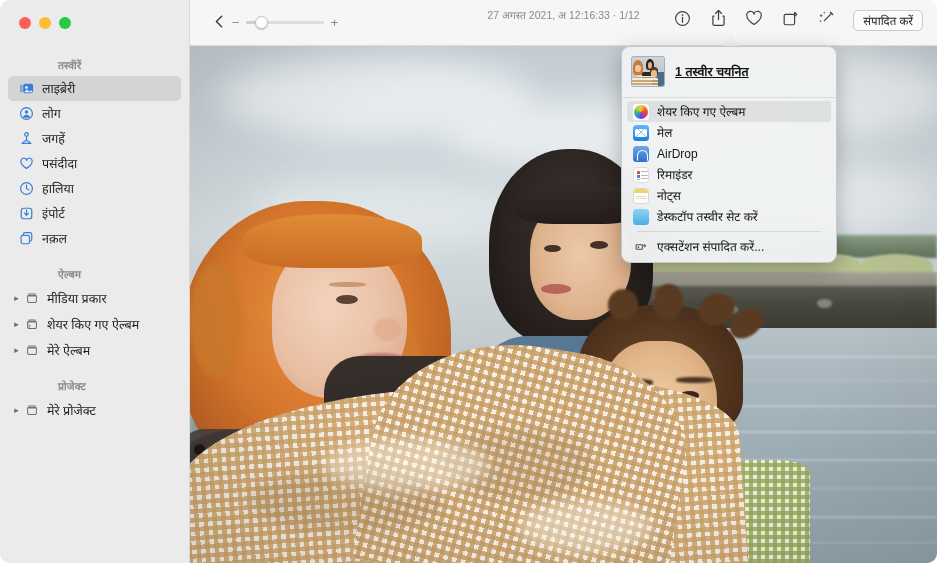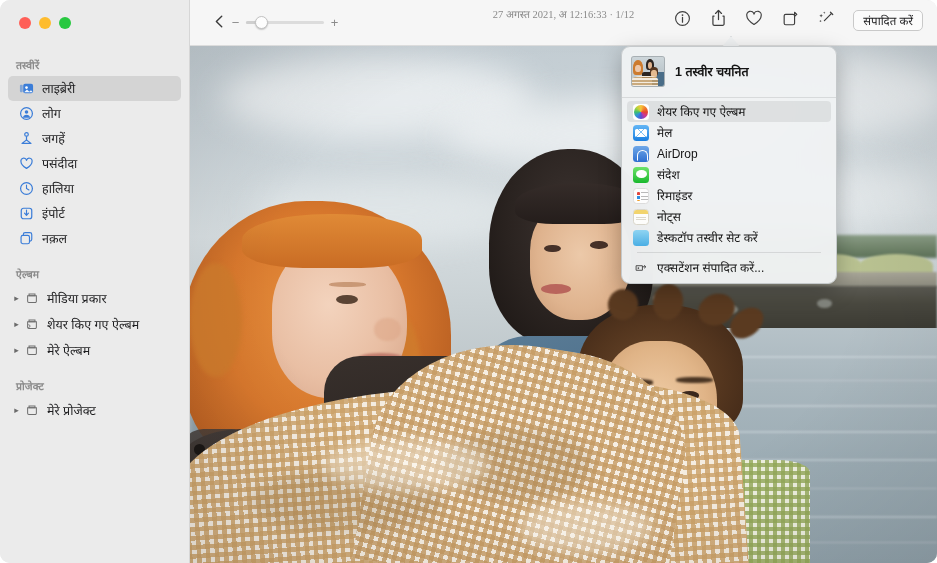--- a/index.html
+++ b/index.html
@@ -14,21 +14,21 @@
     background:#ebebeb; border-right:1px solid #d6d6d6; }
 
   .traffic{ position:absolute; left:19px; top:17px; display:flex; gap:8px; }
   .light{ width:12px; height:12px; border-radius:50%; }
   .light.red{ background:#ff5f57; }
   .light.yellow{ background:#febc2e; }
   .light.green{ background:#28c840; }
 
   .sb-scroll{ position:absolute; top:52px; left:0; right:0; bottom:0; }
   .sb-header{ font-size:10.5px; color:#8b8b8b; font-weight:600;
-    padding:6px 0 4px 16px; letter-spacing:.1px; }
+    padding:6px 0 4px 16px; letter-spacing:.1px;margin-left:42px; }
   .sb-item{ display:flex; align-items:center; height:25px; margin:0 8px;
     padding-left:10px; border-radius:5px; font-size:12.5px; color:#1d1d1f; }
   .sb-item.selected{ background:#d4d4d4; }
   .sb-ico{ width:17px; height:17px; margin-right:7px; flex:0 0 17px;
     display:flex; align-items:center; justify-content:center; }
   .sb-ico svg{ display:block; }
   .sb-label{ white-space:nowrap; }
 
   .sb-group{ display:flex; align-items:center; height:26px; margin:0 8px;
     padding-left:2px; font-size:12.5px; color:#1d1d1f; }
@@ -52,21 +52,21 @@
     border-radius:2px; }
   .zfill{ position:absolute; left:0; top:0; height:3px; width:18%;
     background:#cfcfcf; border-radius:2px; }
   .zknob{ position:absolute; top:-5px; left:12%; width:13px; height:13px;
     background:#fdfdfd; border:1px solid #c2c2c2; border-radius:50%;
     box-shadow:0 1px 1.5px rgba(0,0,0,.2); }
 
   .title-block{ position:absolute; left:0; right:0; top:7px; text-align:center;
     pointer-events:none; }
   .title{ font-size:12.5px; font-weight:600; color:#1d1d1f; line-height:15px; }
-  .subtitle{ font-size:10.5px; color:#8a8a8a; line-height:14px; margin-top:1px;font-family:Liberation Serif, serif; }
+  .subtitle{ font-size:10.5px; color:#8a8a8a; line-height:14px; margin-top:1px; }
 
   .tools{ position:absolute; right:14px; top:9px; display:flex;
     align-items:center; gap:14px; }
   .tbtn{ width:22px; height:22px; display:flex; align-items:center;
     justify-content:center; color:#3f3f3f; }
   .edit-btn{ height:21px; padding:0 9px; border:1px solid #c9c9c9;
     border-radius:5px; background:#fbfbfb; font-size:11.5px; color:#1d1d1f;
     display:flex; align-items:center; margin-left:2px; }
 
   
@@ -236,21 +236,21 @@
   .th-f3{ position:absolute; left:60%; top:46%; width:17%; height:25%;
     background:#e5bb90; border-radius:44%; }
   .th-body{ position:absolute; left:30%; top:50%; width:34%; height:30%;
     background:#2b2522; border-radius:20% 12% 0 0; }
   .th-blue{ position:absolute; left:62%; top:52%; width:38%; height:48%;
     background:#4a6d88; }
   .th-blanket{ position:absolute; left:-4%; top:66%; width:86%; height:40%;
     background:repeating-linear-gradient(0deg,rgba(203,161,104,.8) 0 1.6px,#f4ece0 1.6px 3.2px);
     border-radius:40% 30% 0 0; }
   .pop-head-txt{ font-size:12.5px; font-weight:700; color:#141414;
-    margin-left:10px; }
+    margin-left:10px;text-decoration:underline; }
 
   .pop-sep{ height:1px; background:rgba(0,0,0,.10); margin:1px 0 3px; }
   .pop-sep2{ height:1px; background:rgba(0,0,0,.10); margin:4px 10px; }
 
   .pop-list{ padding:0 5px 5px; }
   .pop-item{ display:flex; align-items:center; height:21px; padding:0 6px;
     border-radius:4px; font-size:12px; color:#161616; }
   .pop-item.hl{ background:rgba(0,0,0,.075); }
   .pi-ico{ width:16px; height:16px; flex:0 0 16px; margin-right:8px;
     border-radius:3.5px; position:relative; overflow:hidden; }
@@ -632,24 +632,20 @@
       <div class="pop-item">
         <span class="pi-ico ic-mail"></span>
         <span class="pi-label">मेल</span>
       </div>
 
       <div class="pop-item">
         <span class="pi-ico ic-airdrop"></span>
         <span class="pi-label">AirDrop</span>
       </div>
 
-      <div class="pop-item">
-        <span class="pi-ico ic-msg"></span>
-        <span class="pi-label">संदेश</span>
-      </div>
 
       <div class="pop-item">
         <span class="pi-ico ic-rem"></span>
         <span class="pi-label">रिमाइंडर</span>
       </div>
 
       <div class="pop-item">
         <span class="pi-ico ic-notes"></span>
         <span class="pi-label">नोट्स</span>
       </div>

